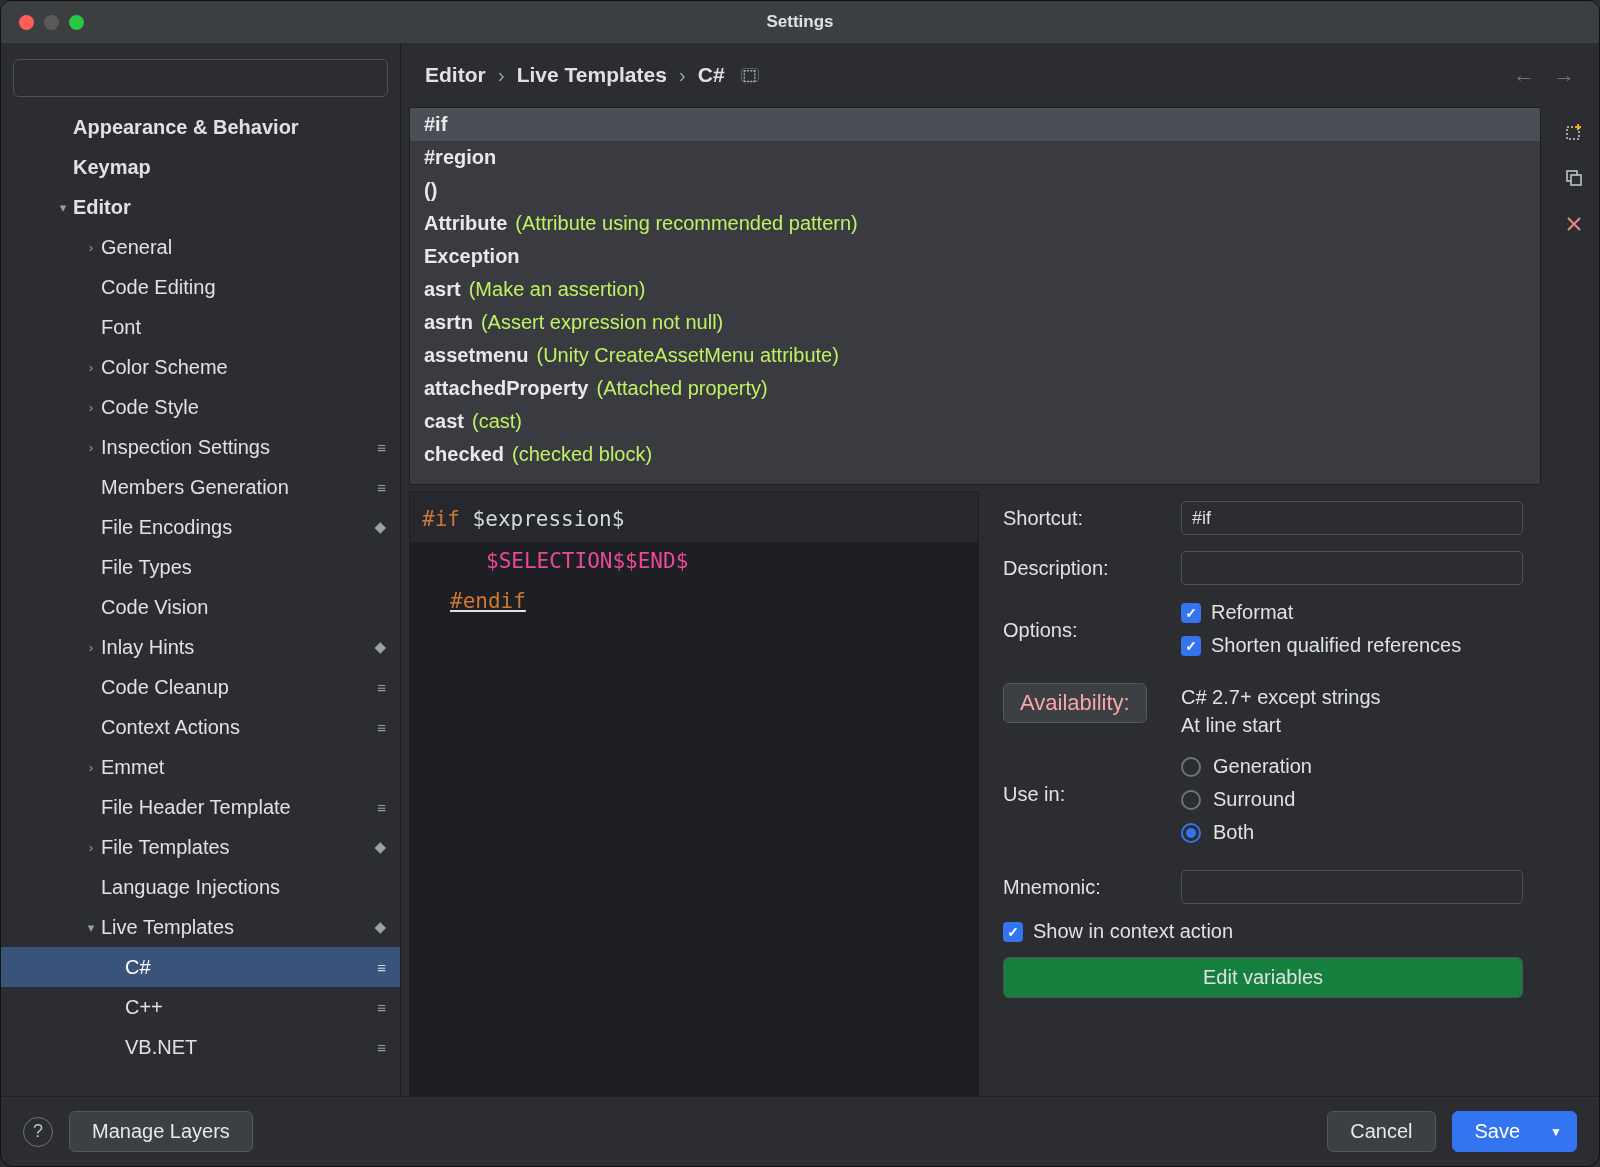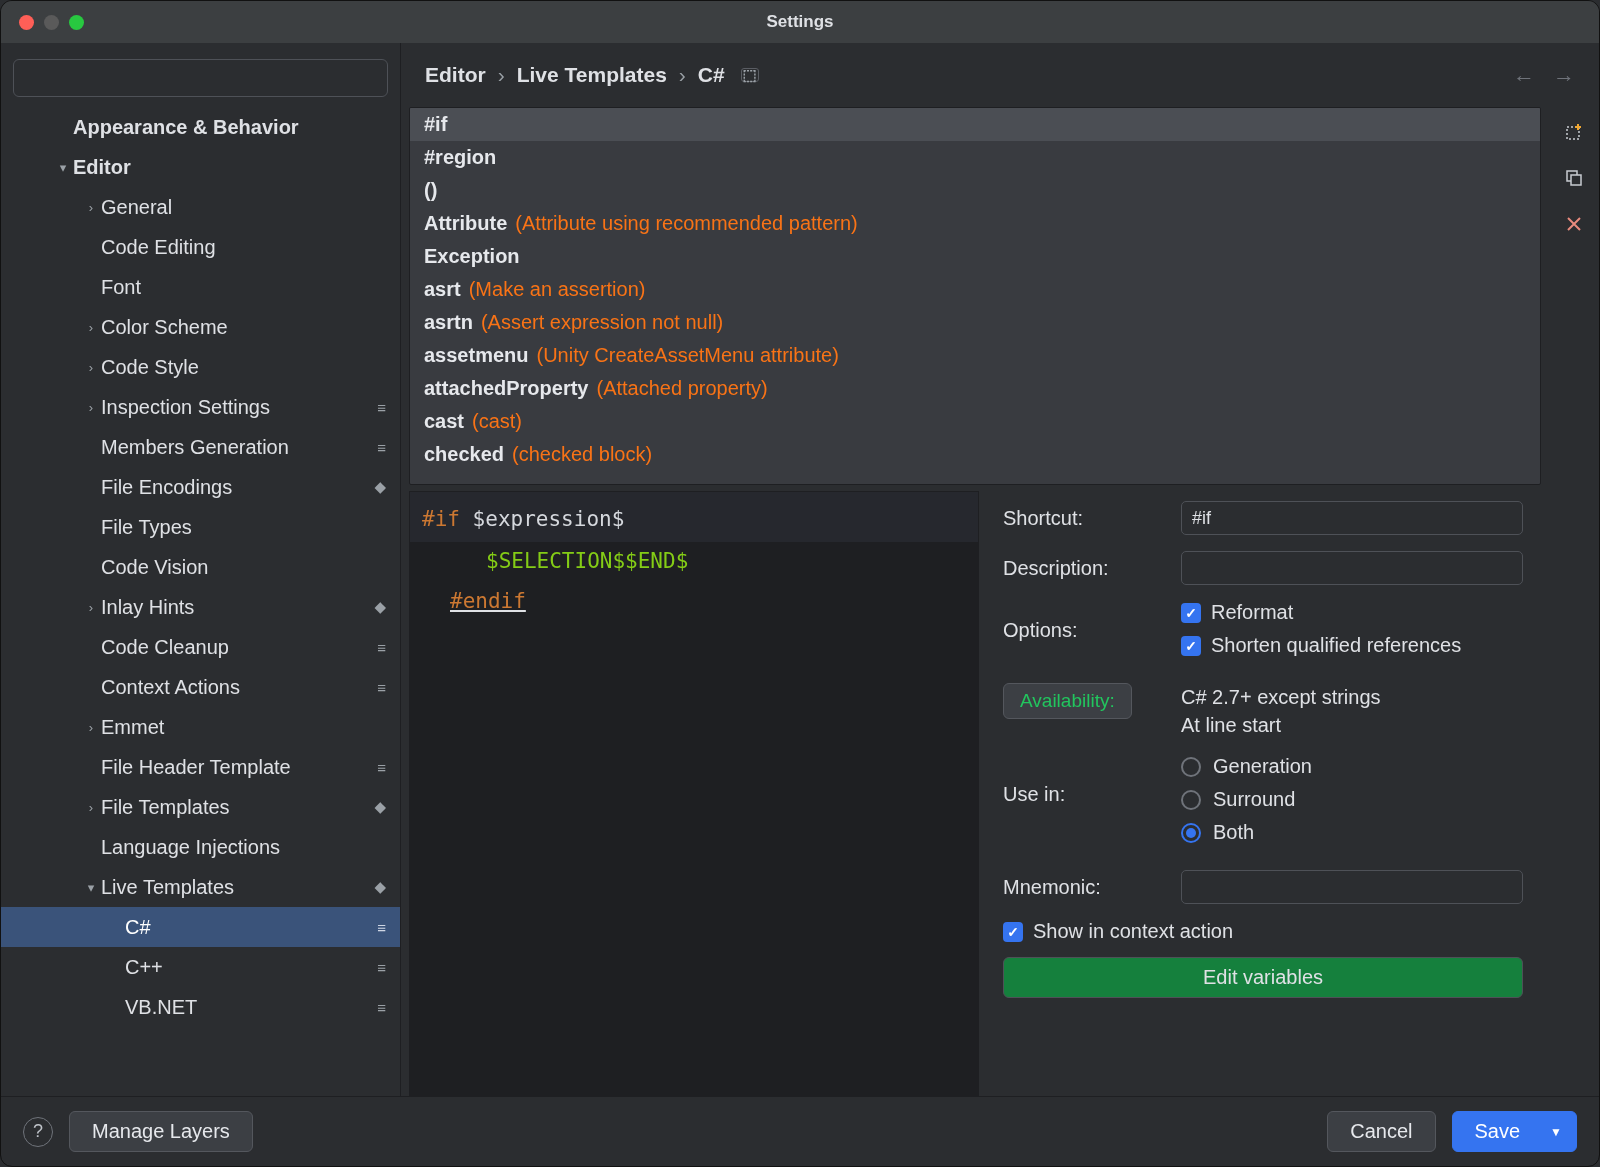--- a/index.html
+++ b/index.html
@@ -106,56 +106,56 @@
     border: 1px solid #1e1f22;
     border-radius: 2px;
     overflow: auto;
     height: 378px;
   }
   .tl-row {
     padding: 5px 14px; font-size: 20px; display: flex; gap: 8px;
   }
   .tl-row.sel { background: #4b4e54; }
   .tl-row .abbr { font-weight: 700; color: #e6e8ec; }
-  .tl-row .desc { color: #f97316; }
+  .tl-row .desc { color: #bef264; }
 
   .lower { display: flex; gap: 0; flex: 1; min-height: 0; margin-top: 6px; justify-content: flex-end; }
   .editor-pane {
     width: 570px;
     background: #1e1f22;
     border: 1px solid #1e1f22;
     font-family: "SF Mono", Menlo, Consolas, monospace;
     font-size: 21px; line-height: 1.9;
     padding: 8px 12px;
   }
   .editor-pane .line1 { background: #26282e; margin: -8px -12px 0 -12px; padding: 8px 12px 2px 12px; }
   .tok-dir { color: #cc7832; }
   .tok-var { color: #d5d8dd; }
-  .tok-plain { color: #84cc16; }
+  .tok-plain { color: #ec4899; }
 
   .form-pane {
     flex: 1; padding: 10px 18px 10px 24px; overflow: auto;
   }
   .form-row { display: flex; align-items: center; gap: 18px; margin-bottom: 16px; }
   .form-row.top { align-items: flex-start; }
   .form-label { width: 160px; font-size: 20px; color: #dfe1e5; }
   .form-input {
     flex: 1; height: 34px; background: #2b2d30;
     border: 1px solid #4e5157; border-radius: 5px;
     color: #dfe1e5; font-size: 18px; padding: 0 10px;
   }
   .check-row { display: flex; align-items: center; gap: 10px; font-size: 20px; margin-bottom: 10px; }
   .chk {
     width: 20px; height: 20px; border-radius: 4px;
     background: #3574f0; display: inline-flex; align-items: center; justify-content: center;
     color: #fff; font-size: 14px; font-weight: 700;
   }
   .btn {
-    background: #3c3f44; border: 1px solid #54575d; color: #22c55e;
-    border-radius: 6px; padding: 6px 16px; font-size: 19px;
+    background: #3c3f44; border: 1px solid #54575d; color: #fca5a5;
+    border-radius: 6px; padding: 6px 16px; font-size: 22px;
   }
   .availability-text { font-size: 20px; line-height: 1.4; }
   .radio-row { display: flex; align-items: center; gap: 12px; font-size: 20px; margin-bottom: 10px; }
   .radio {
     width: 20px; height: 20px; border-radius: 50%;
     border: 2px solid #6f737a; display: inline-flex; align-items: center; justify-content: center;
   }
   .radio.on { border-color: #3574f0; }
   .radio.on::after { content: ""; width: 10px; height: 10px; border-radius: 50%; background: #3574f0; }
   .wide-btn {
@@ -209,20 +209,24 @@
                 <line x1="11" y1="11" x2="15" y2="15" stroke="#9aa0a6" stroke-width="1.5"></line>
               </svg>
           </span>
           <input class="search" placeholder="" style="">
         </div>
       </div>
       <div class="tree" id="tree">
           <div class="tree-item indent-1 bold">
             <span class="chev"></span>
             <span class="label">Appearance &amp; Behavior</span>
+          </div>
+          <div class="tree-item indent-1 bold">
+            <span class="chev"></span>
+            <span class="label">Keymap</span>
           </div>
           <div class="tree-item indent-1 bold">
             <span class="chev">▾</span>
             <span class="label">Editor</span>
           </div>
           <div class="tree-item indent-2">
             <span class="chev">›</span>
             <span class="label">General</span>
           </div>
           <div class="tree-item indent-2">

